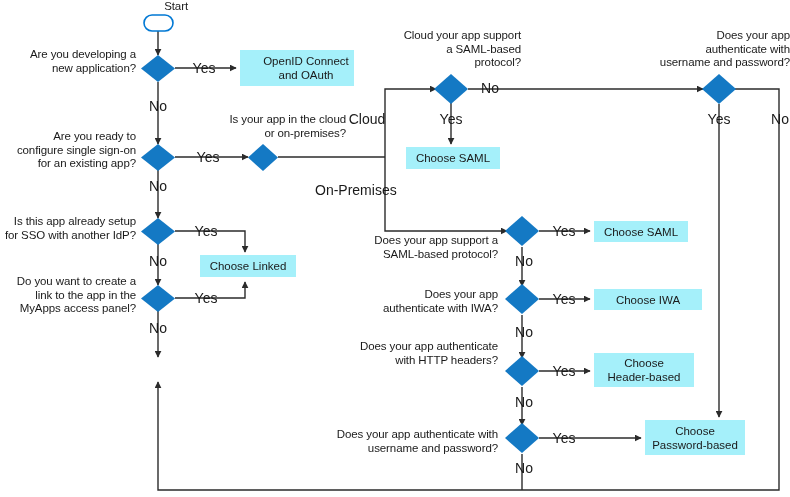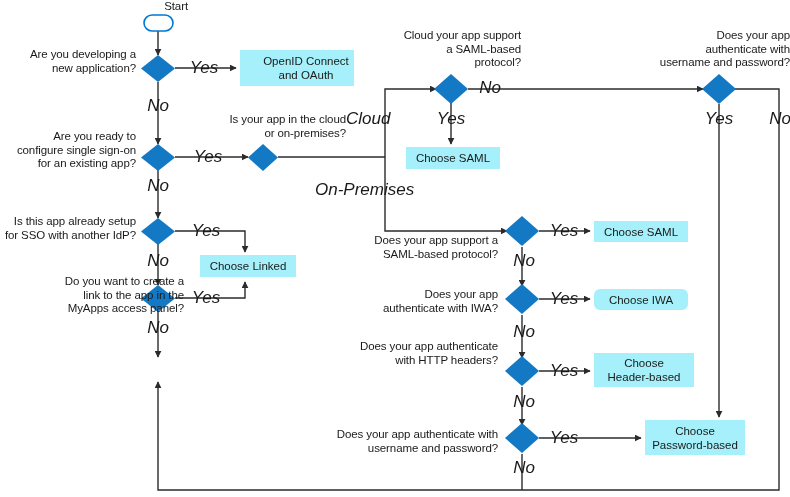--- a/index.html
+++ b/index.html
@@ -31,25 +31,24 @@
     font-size: 11.5px;
     line-height: 13.5px;
     white-space: pre-line;
     letter-spacing: -0.1px;
   }
   .lbl.right  { text-align: right; }
   .lbl.center { text-align: right; }
   .edge-lbl {
     position: absolute;
     color: #1a1a1a;
-    font-size: 17px;
+    font-size: 14px;
     line-height: 12px;
     white-space: nowrap;
     text-align: center;
-    font-style: italic;
   }
   .term-box {
     position: absolute;
     background: #a5f0fa;
     color: #1a1a1a;
     font-size: 11.5px;
     line-height: 14px;
     display: flex;
     align-items: center;
     justify-content: center;
@@ -147,21 +146,21 @@
   <div class="lbl right" style="left:2px; top:130px; width:134px;">Are you ready to
 configure single sign-on
 for an existing app?</div>
 
   <div class="lbl center" style="left:186px; top:113px; width:160px;">Is your app in the cloud
 or on-premises?</div>
 
   <div class="lbl right" style="left:0px; top:215px; width:136px;">Is this app already setup
 for SSO with another IdP?</div>
 
-  <div class="lbl right" style="left:0px; top:275px; width:136px;padding-left:48px;">Do you want to create a
+  <div class="lbl right" style="left:0px; top:275px; width:136px;">Do you want to create a
 link to the app in the
 MyApps access panel?</div>
 
   <div class="lbl center" style="left:381px; top:29px; width:140px;">Cloud your app support
 a SAML-based
 protocol?</div>
 
   <div class="lbl center" style="left:648px; top:29px; width:142px;">Does your app
 authenticate with
 username and password?</div>
@@ -181,21 +180,21 @@
   <div class="term-box" style="left:240px; top:50px; width:114px; height:36px;padding-left:22px;">OpenID Connect
 and OAuth</div>
 
   <div class="term-box" style="left:406px; top:147px; width:94px; height:22px;">Choose SAML</div>
 
   <div class="term-box" style="left:200px; top:255px; width:96px; height:22px;">Choose Linked</div>
 
 
   <div class="term-box" style="left:594px; top:221px; width:94px; height:21px;">Choose SAML</div>
 
-  <div class="term-box" style="left:594px; top:289px; width:94px; height:21px;border-radius:6px;">Choose IWA</div>
+  <div class="term-box" style="left:594px; top:289px; width:108px; height:21px;">Choose IWA</div>
 
   <div class="term-box" style="left:594px; top:353px; width:100px; height:34px;">Choose
 Header-based</div>
 
   <div class="term-box" style="left:645px; top:420px; width:100px; height:35px;">Choose
 Password-based</div>
 
   <div class="edge-lbl" style="left:186px; top:62px; width:36px;">Yes</div>
   <div class="edge-lbl" style="left:140px; top:100px; width:36px;">No</div>
 

